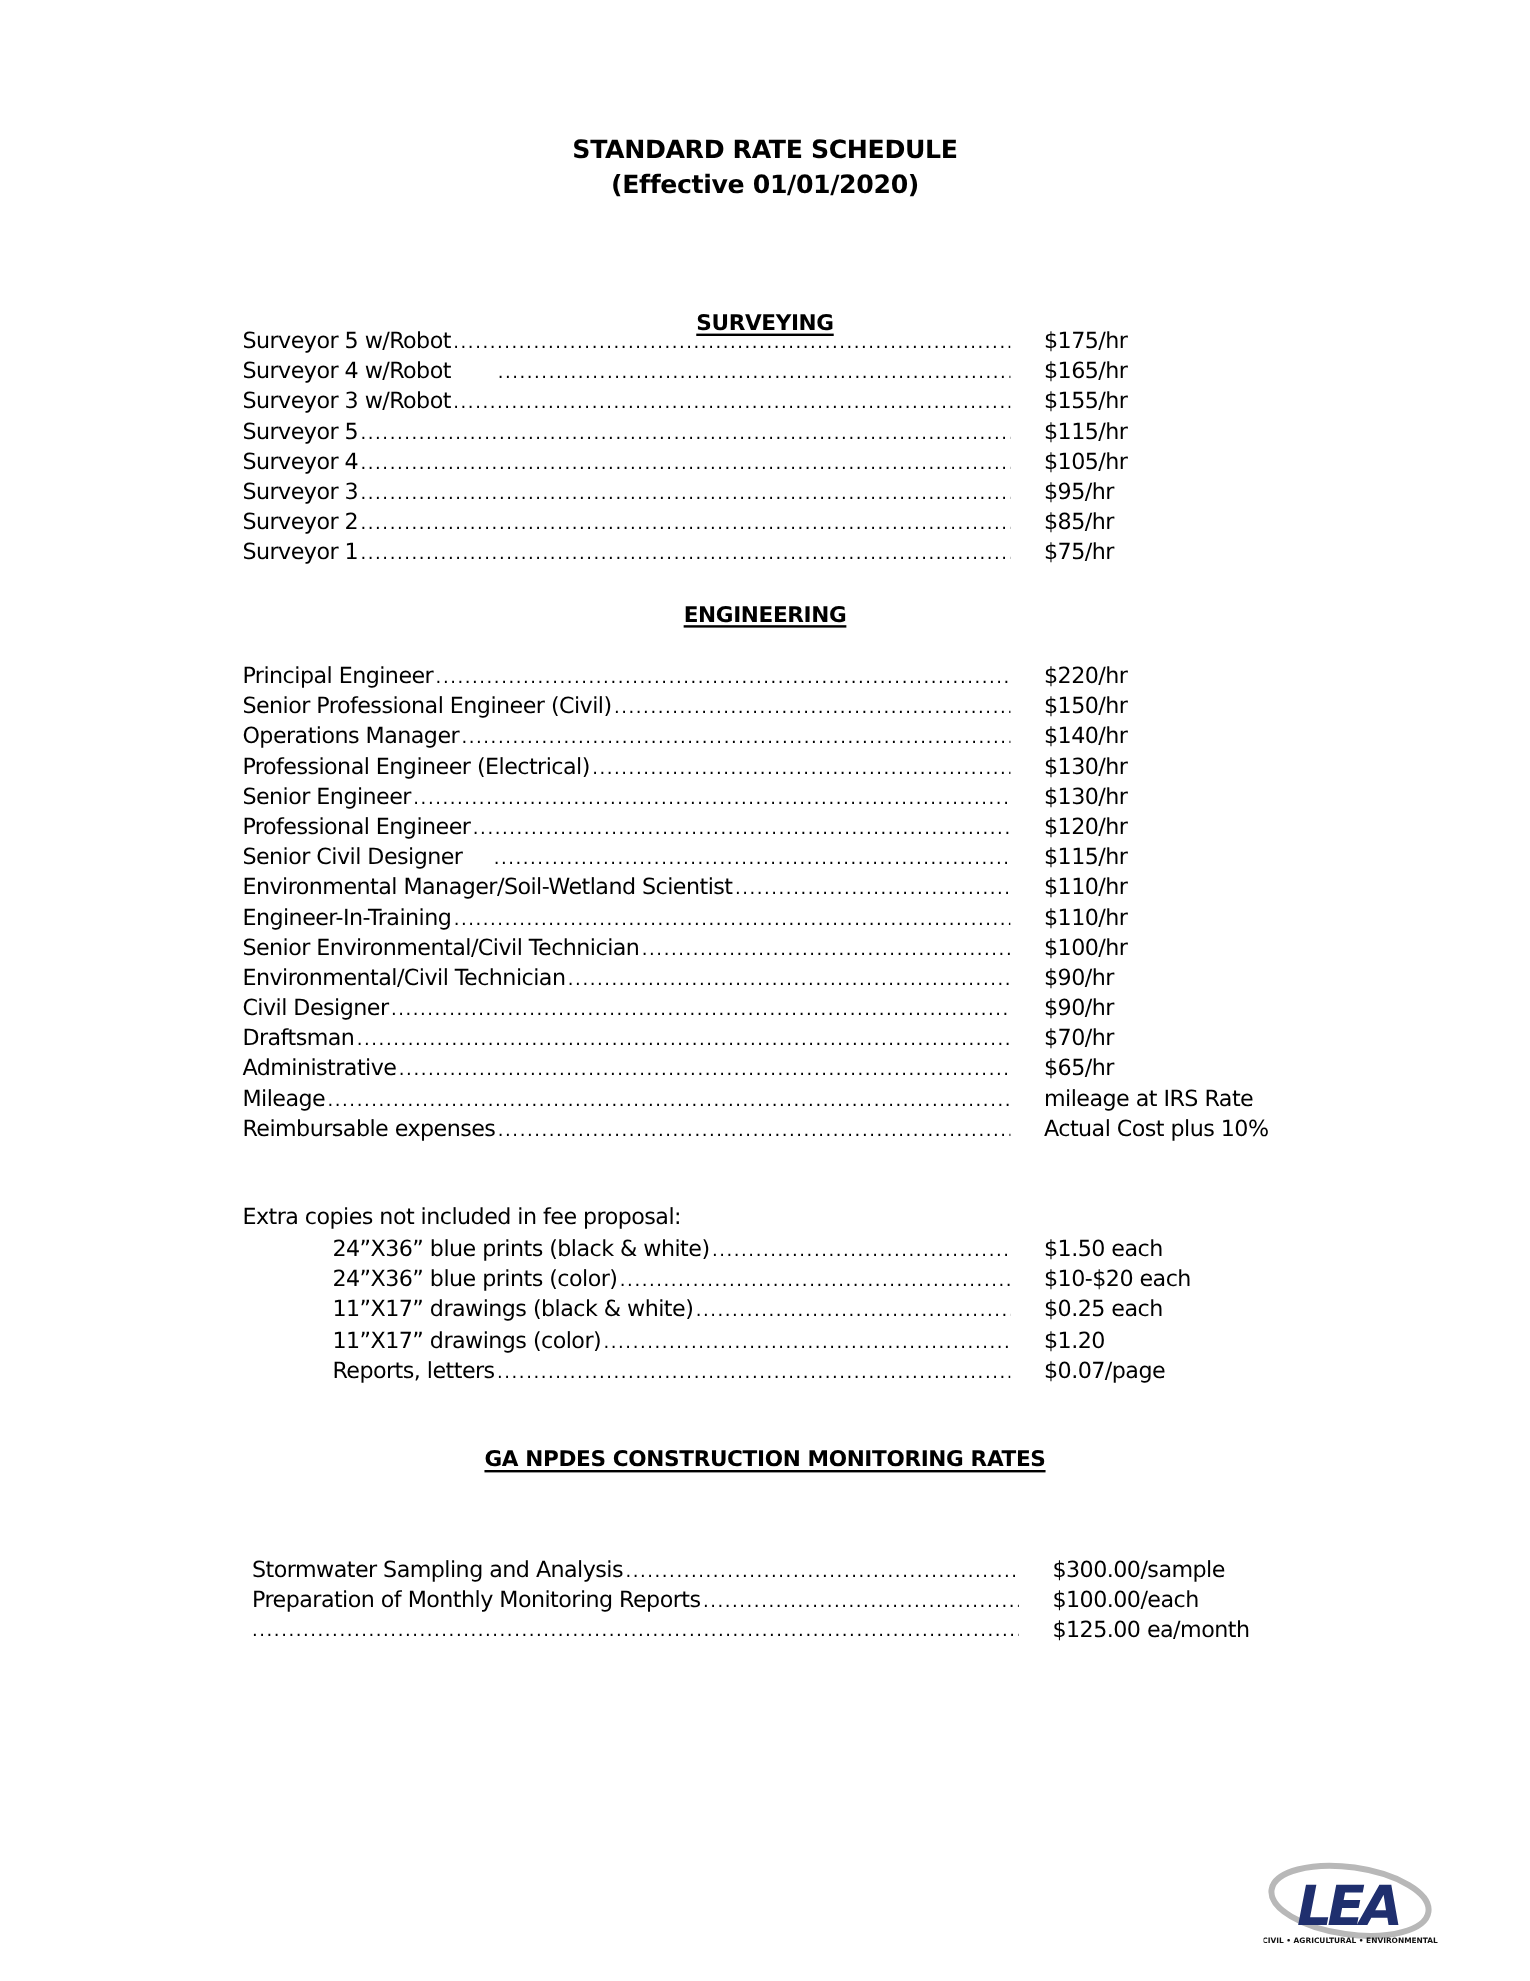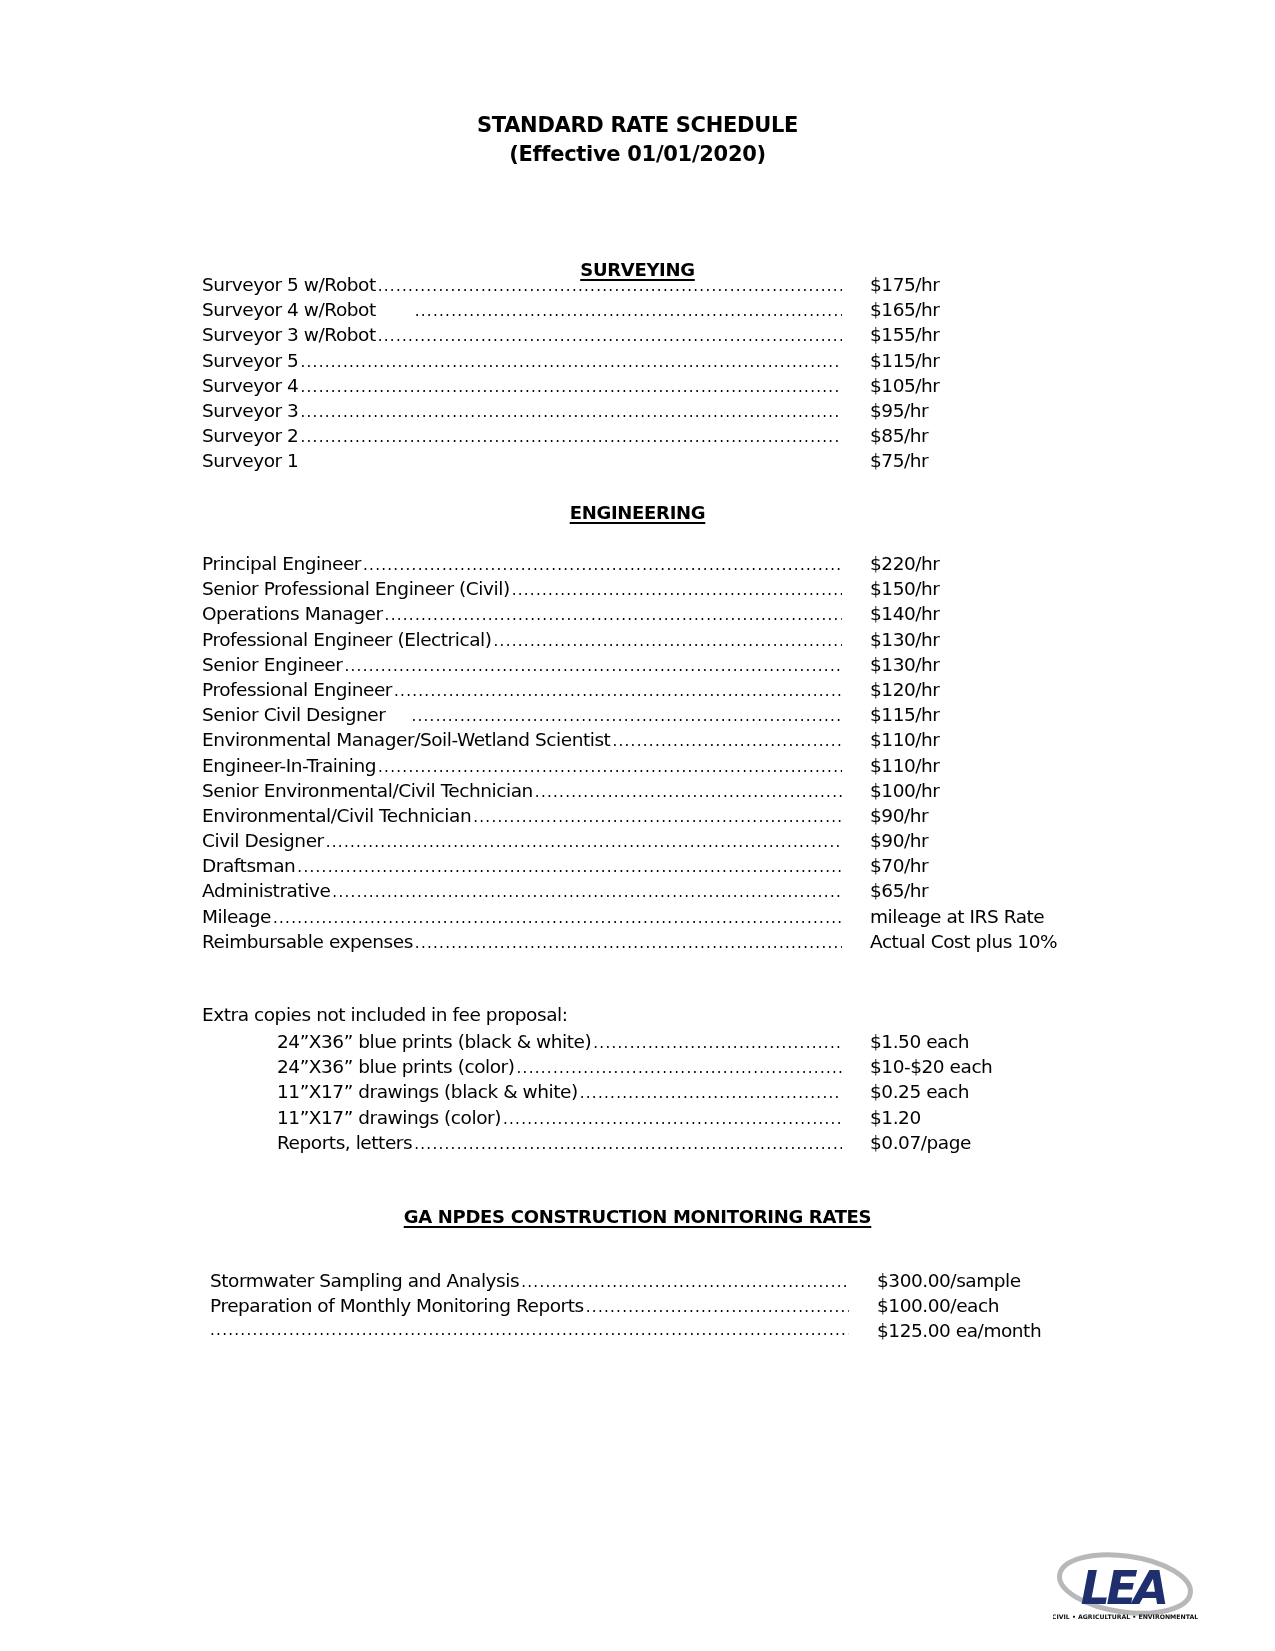--- a/index.html
+++ b/index.html
@@ -72,21 +72,21 @@
   <div class="row" style="width:640px;">
       <span class="label">Surveyor 3</span>
       <span class="dots"></span>
       <span class="value" style="left:668px;">$95/hr</span>
     </div>
   <div class="row" style="width:640px;">
       <span class="label">Surveyor 2</span>
       <span class="dots"></span>
       <span class="value" style="left:668px;">$85/hr</span>
     </div>
-  <div class="row" style="width:640px;flex-direction:column;">
+  <div class="row" style="width:640px;">
       <span class="label">Surveyor 1</span>
       <span class="dots"></span>
       <span class="value" style="left:668px;">$75/hr</span>
     </div>
 </div>
 
 <div class="heading" style="top:502px;">ENGINEERING</div>
 <div class="rows" style="top:551px;">
   <div class="row" style="width:640px;">
       <span class="label">Principal Engineer</span>
@@ -194,21 +194,21 @@
     </div>
   <div class="row" style="width:565px;">
       <span class="label">Reports, letters</span>
       <span class="dots"></span>
       <span class="value" style="left:593px;">$0.07/page</span>
     </div>
 </div>
 
 <div class="heading" style="top:1206px;">GA NPDES CONSTRUCTION MONITORING RATES</div>
 <div class="rows" style="left:210px; top:1268px;">
-  <div class="row" style="width:639px;">
+  <div class="row" style="width:639px;margin-top:28px;">
       <span class="label">Stormwater Sampling and Analysis</span>
       <span class="dots"></span>
       <span class="value" style="left:667px;">$300.00/sample</span>
     </div>
   <div class="row" style="width:639px;">
       <span class="label">Preparation of Monthly Monitoring Reports</span>
       <span class="dots"></span>
       <span class="value" style="left:667px;">$100.00/each</span>
     </div>
   <div class="row" style="width:639px;">

